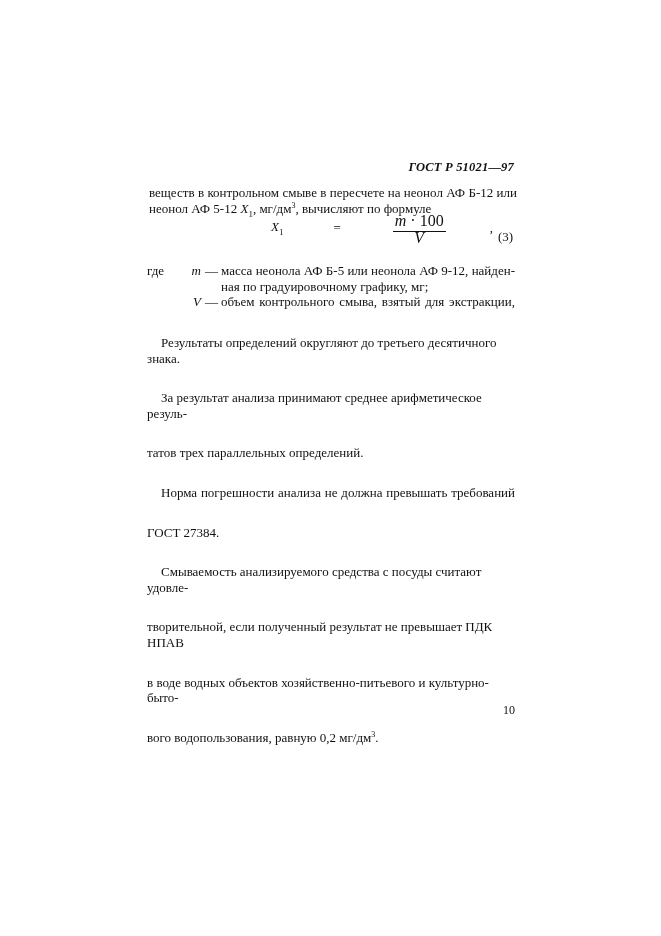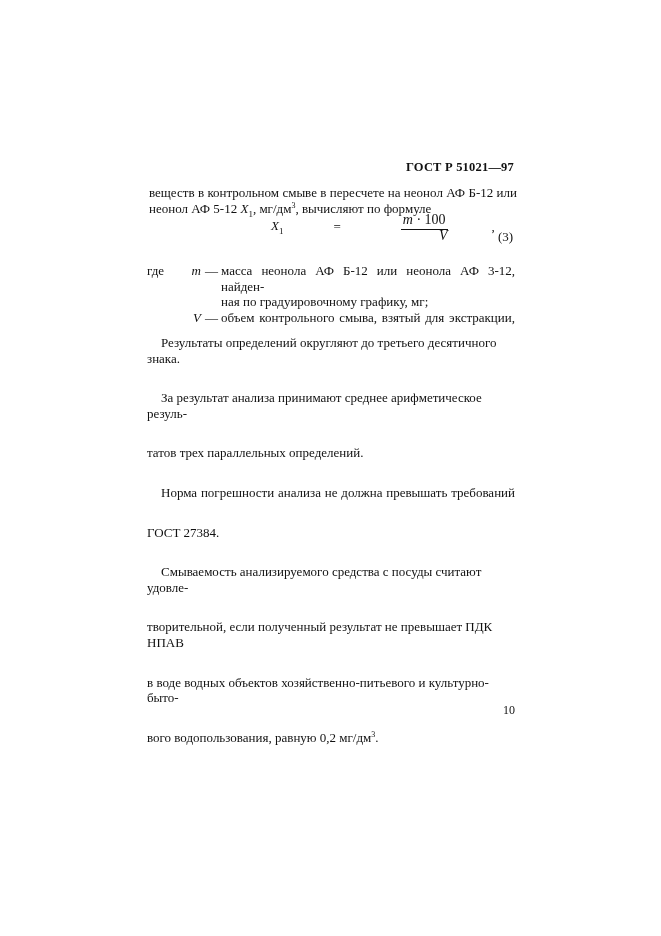--- a/index.html
+++ b/index.html
@@ -1,26 +1,26 @@
 <!DOCTYPE html>
 <html><head>
 <meta charset="utf-8">
 <style>
   html, body { margin: 0; padding: 0; background: #ffffff; }
   body { width: 661px; height: 936px; position: relative; overflow: hidden;
          font-family: "Liberation Serif", "DejaVu Serif", serif; color: #111; }
-  .header { position: absolute; top: 160px; right: 147px; font-weight: bold; font-size: 12.5px; letter-spacing: 0.2px; }
+  .header { position: absolute; top: 160px; right: 147px; font-weight: bold; font-size: 12.5px; letter-spacing: 0.2px; font-style: italic; }
   .body-text { position: absolute; left: 149px; width: 368px; font-size: 13px; line-height: 15.6px; text-align: justify; }
   .p1 { top: 185px; }
   .p1 span { display: block; text-align-last: justify; }
   .p1 span.last { text-align-last: left; }
   .formula { position: absolute; top: 212px; left: 271px; font-size: 13px; display: flex; align-items: center; gap: 44px; }
   .formula .lhs { font-style: italic; margin-right: 6px; }
   .formula .lhs sub { font-style: normal; font-size: 9px; }
-  .frac { display: inline-flex; flex-direction: column; align-items: flex-end; font-size: 14px; margin-left: 16px; }
+  .frac { display: inline-flex; flex-direction: column; align-items: center; font-size: 16px; margin-left: 8px; }
   .frac .num { border-bottom: 1px solid #111; padding: 0 2px 1px; }
   .frac .num i { font-style: italic; }
   .frac .den { font-style: italic; line-height: 11px; }
   .eqnum { position: absolute; top: 229px; left: 498px; font-size: 13px; }
   .defs { position: absolute; top: 263px; left: 147px; width: 368px; font-size: 13px; line-height: 15.6px; }
   .def-row { display: flex; }
   .def-lead { width: 28px; flex: none; }
   .def-sym { width: 30px; flex: none; text-align: right; font-style: italic; padding-right: 4px; box-sizing: border-box; }
   .def-dash { width: 16px; flex: none; }
   .def-text { flex: 1; text-align: justify; }
@@ -53,21 +53,21 @@
   <span>,</span>
 </div>
 <div class="eqnum">(3)</div>
 
 <div class="defs">
   <div class="def-row">
     <span class="def-lead">где</span>
     <span class="def-sym">m</span>
     <span class="def-dash">—</span>
     <span class="def-text">
-      <span>масса неонола АФ  Б-12 или неонола АФ  3-12, найден-</span>
+      <span>масса неонола АФ  Б-5 или неонола АФ  9-12, найден-</span>
       <span class="last">ная по градуировочному графику, мг;</span>
     </span>
   </div>
   <div class="def-row">
     <span class="def-lead"></span>
     <span class="def-sym">V</span>
     <span class="def-dash">—</span>
     <span class="def-text">
       <span>объем контрольного смыва, взятый для экстракции,</span>
     </span>

